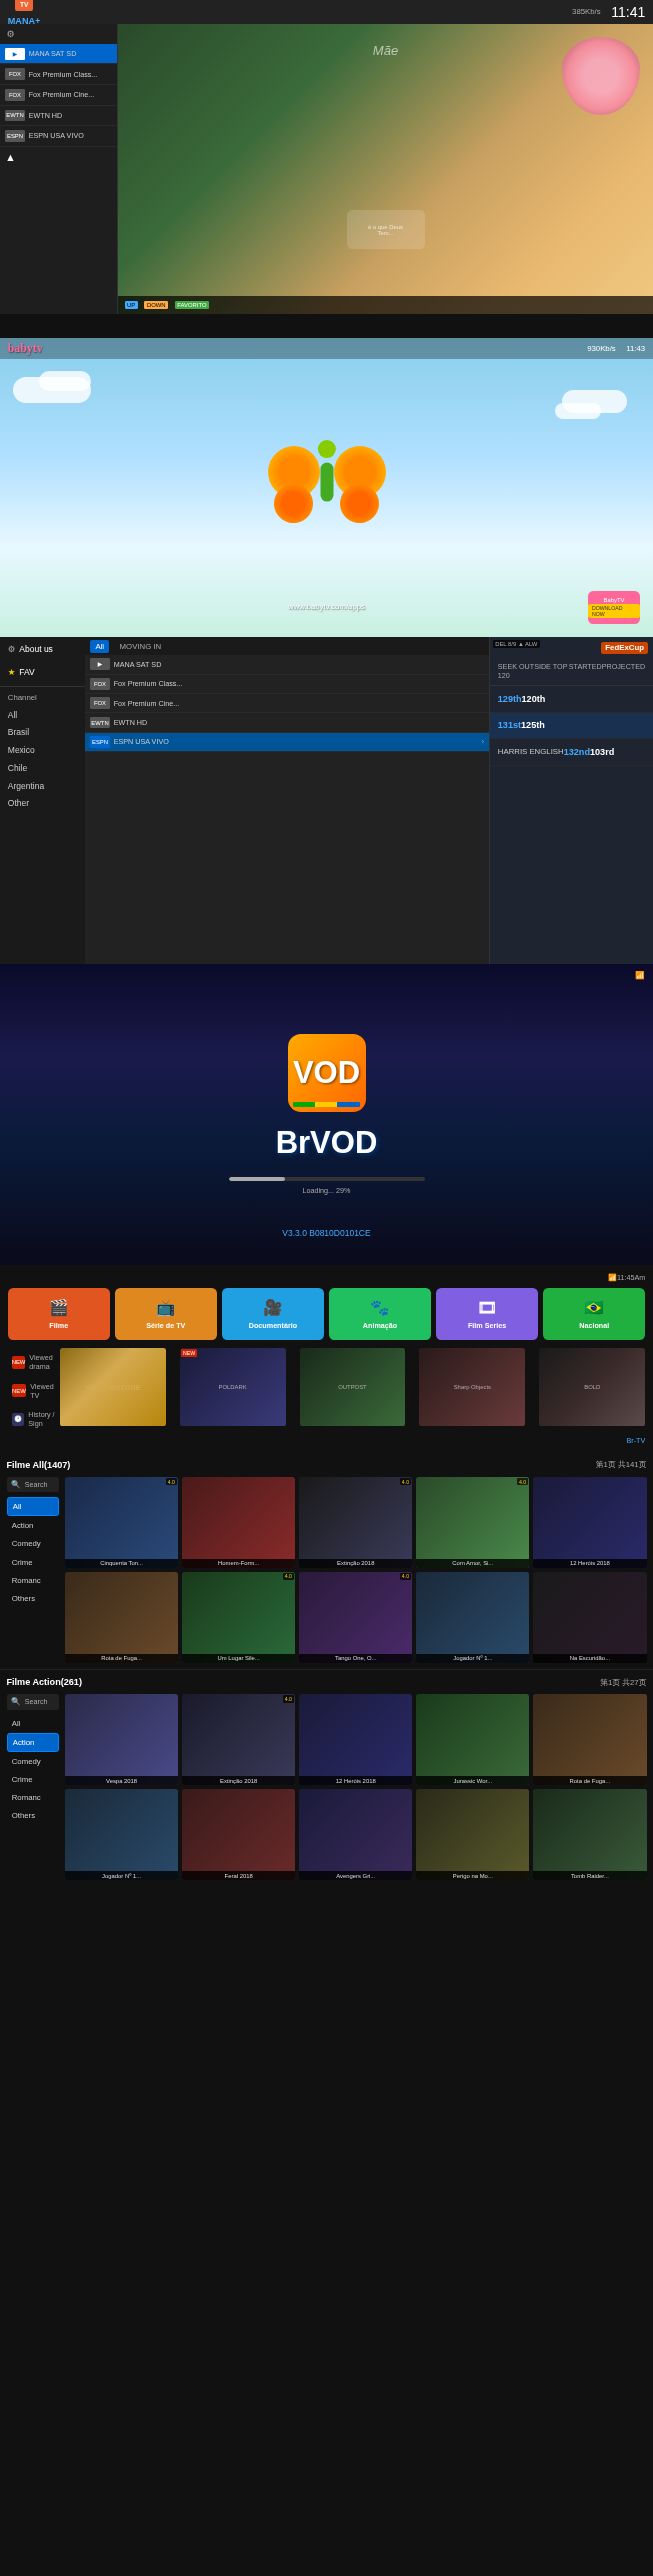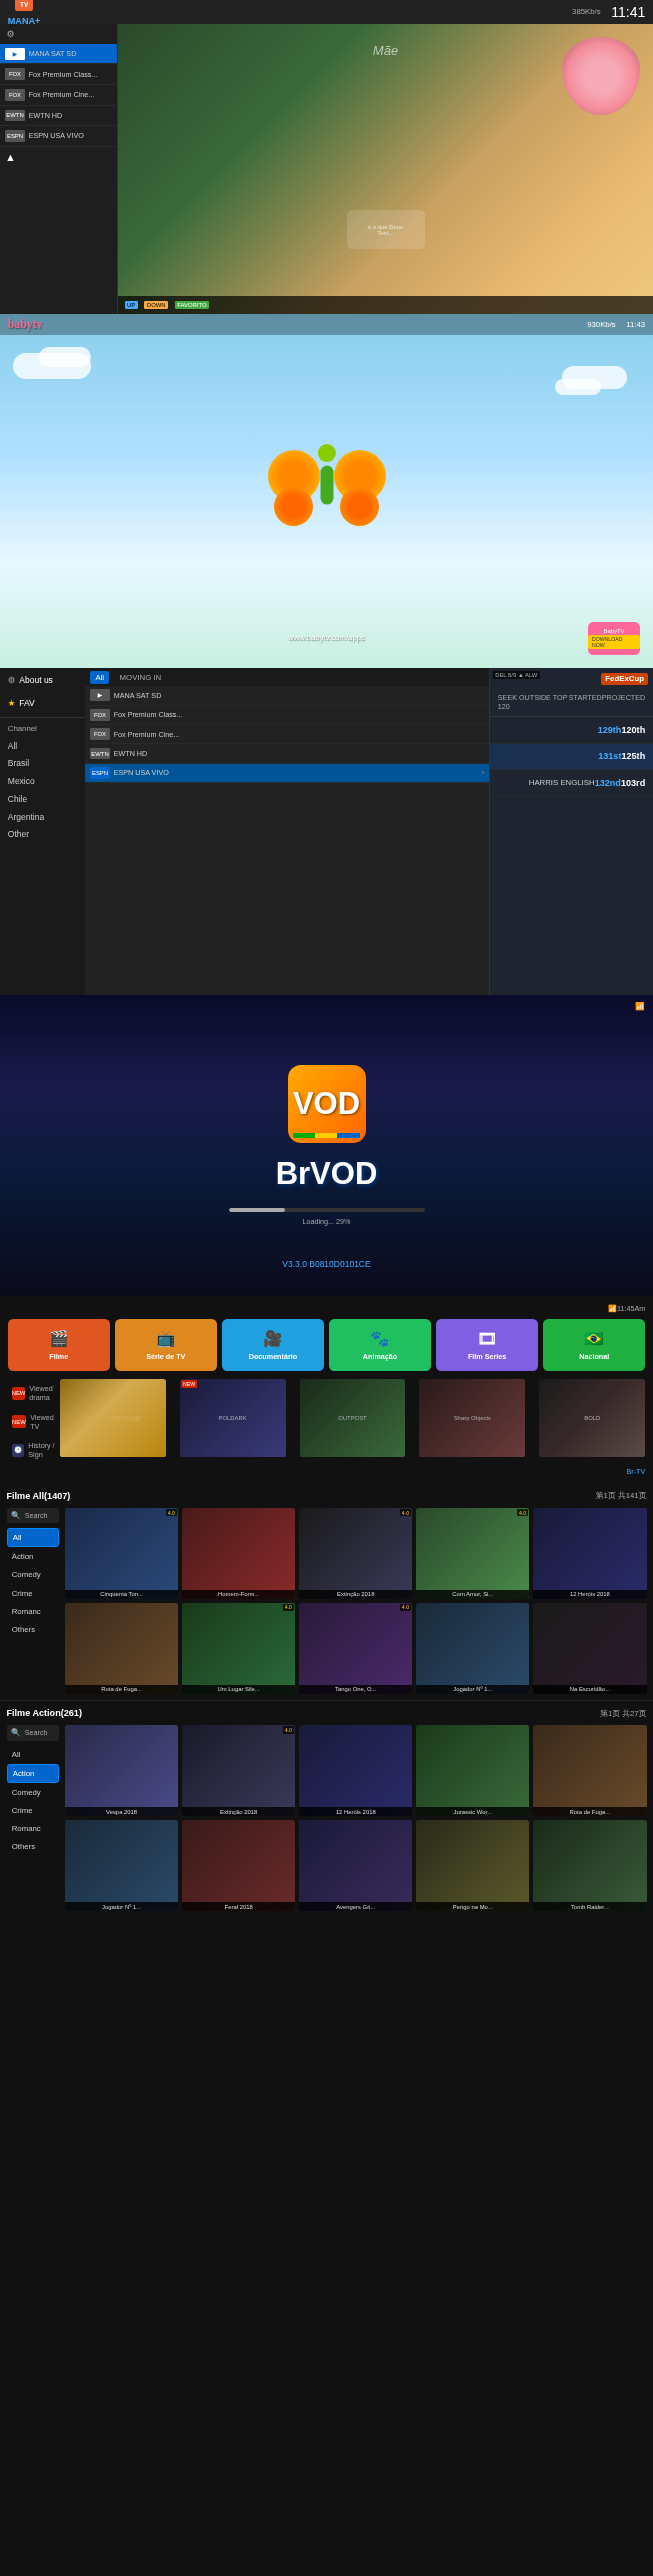--- a/index.html
+++ b/index.html
@@ -117,24 +117,25 @@
     .nav-badge {
       background: #4af; color: #000; padding: 0.7px 2.6px;
       border-radius: 1.3px; font-size: 5.9px;
     }
     .nav-badge.down { background: #fa4; }
     .nav-badge.fav { background: #4a4; color: #fff; }
 
     
     .section-baby {
       width: 100%;
-      height: 354px;
+      height: 299px;
       background: linear-gradient(180deg, #87ceeb 0%, #b0e0ff 40%, #e8f8ff 70%, #c8f0e0 100%);
       position: relative;
       overflow: hidden;
+      margin-top: 24px;
     }
     .baby-header {
       position: absolute; top: 0; left: 0; right: 0;
       display: flex; justify-content: space-between; align-items: center;
       padding: 3.9px 7.8px;
       background: rgba(0,0,0,0.3);
       height: 21px;
     }
     .baby-logo-text {
       font-family: 'Comic Sans MS', cursive;
@@ -290,21 +291,21 @@
     }
     .ranking-header {
       display: flex; justify-content: space-between;
       padding: 5.2px 7.8px;
       font-size: 7.2px;
       color: #aaa;
       border-bottom: 0.7px solid #333;
       margin-top: 19.6px;
     }
     .ranking-row {
-      display: flex; justify-content: flex-end; align-items: center;
+      display: flex; justify-content: flex-start; align-items: center;
       padding: 7.8px 7.8px;
       border-bottom: 0.7px solid #2a2a2a;
     }
     .ranking-row.highlighted { background: #1a3050; }
     .rank-channel { font-size: 7.8px; color: #ccc; }
     .rank-pos { font-size: 9.1px; font-weight: bold; color: #fff; }
     .rank-pos.blue { color: #4af; }
     .del-badge {
       position: absolute; top: 2.6px; left: 2.6px;
       background: rgba(0,0,0,0.7);

